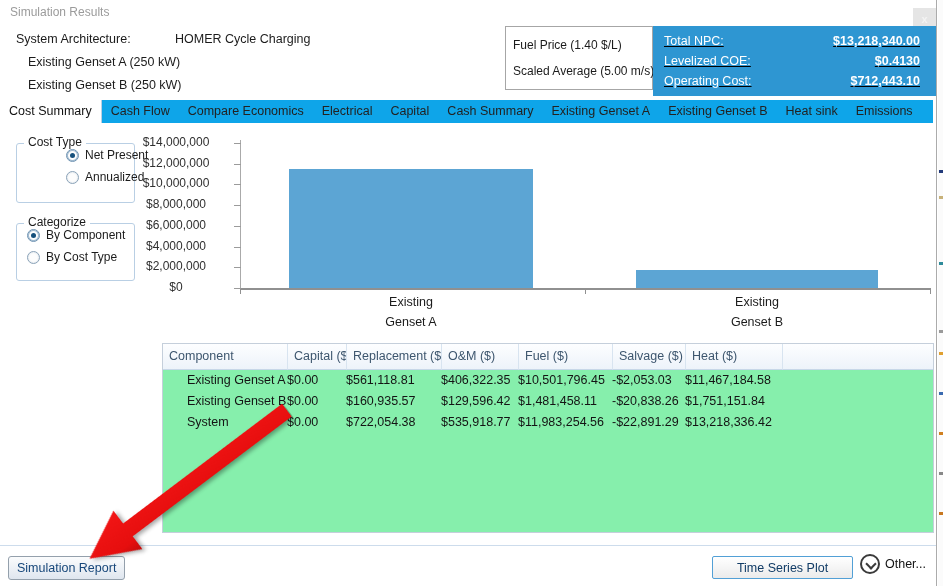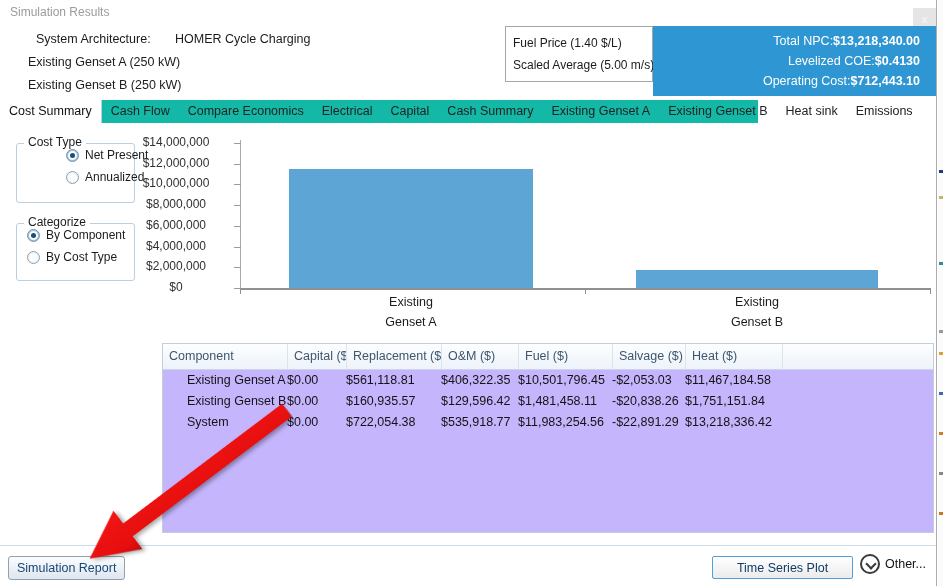--- a/index.html
+++ b/index.html
@@ -4,36 +4,36 @@
 <style>
   * { margin:0; padding:0; box-sizing:border-box; }
   html,body { width:943px; height:586px; font-family:"Liberation Sans", sans-serif; background:#fff; }
   .dialog { position:absolute; left:0; top:0; width:937px; height:586px; background:#fff; border-right:1px solid #ababab; overflow:hidden; }
   .sliver { position:absolute; left:938px; top:0; width:5px; height:586px; background:#fbfbfb; }
   .sliver .speck { position:absolute; left:1px; width:4px; height:3px; }
 
   .win-title { position:absolute; left:10px; top:5px; font-size:12px; color:#9b9b9b; }
   .close-btn { position:absolute; left:913px; top:8px; width:23px; height:22px; background:#e5e5e5; text-align:center; line-height:22px; font-size:11px; font-weight:bold; color:#f3f3f3; cursor:default; }
 
-  .arch-label { position:absolute; left:36px; top:32px; font-size:12.5px; color:#1b1b1b; }
+  .arch-label { position:absolute; left:16px; top:32px; font-size:12.5px; color:#1b1b1b; }
   .arch-value { position:absolute; left:175px; top:32px; font-size:12.5px; color:#1b1b1b; }
   .sys-item-0 { position:absolute; left:28px; top:55px; font-size:12.5px; color:#1b1b1b; }
   .sys-item-1 { position:absolute; left:28px; top:78px; font-size:12.5px; color:#1b1b1b; }
 
-  .fuel-box { position:absolute; left:505px; top:26px; width:148px; height:56px; border:1px solid #a6a6a6; background:#fff;
+  .fuel-box { position:absolute; left:505px; top:26px; width:148px; height:64px; border:1px solid #a6a6a6; background:#fff;
               display:flex; flex-direction:column; justify-content:space-evenly; padding-left:7px; }
   .fuel-box div { font-size:12px; color:#1b1b1b; white-space:nowrap; }
 
   .metrics-panel { position:absolute; left:653px; top:26px; width:284px; height:70px; background:#2e96d2;
                    display:flex; flex-direction:column; justify-content:space-evenly; padding:2px 17px 2px 11px; }
-  .metric-row { display:flex; justify-content:flex-end; align-items:center; }
+  .metric-row { display:flex; justify-content:space-between; align-items:center;text-decoration:underline; }
   .m-label { font-size:12.5px; color:#fff; }
   .m-value { font-size:12.5px; color:#fff; font-weight:600; }
 
-  .tab-strip { position:absolute; left:0; top:100px; width:758px; height:23px; background:#14b8a6; display:flex; align-items:stretch; }
+  .tab-strip { position:absolute; left:0; top:100px; width:933px; height:23px; background:#0ea5e9; display:flex; align-items:stretch; }
   .tab { font-size:12.5px; color:#222; padding:4px 9px 0 9px; cursor:default; white-space:nowrap; }
   .tab.active { background:#fff; border-right:1px solid #bdd0e2; color:#111; }
 
   .groupbox { position:absolute; width:119px; border:1px solid #b9cfe4; border-radius:3px; background:#fff; }
   .gb-cost-type { left:16px; top:143px; height:60px;padding-left:39px; }
   .gb-categorize { left:16px; top:223px; height:58px; }
   .gb-legend { position:absolute; top:-9px; left:7px; background:#fff; padding:0 4px; font-size:12px; color:#1b1b1b; }
   .radio-row { display:flex; align-items:center; gap:6px; margin:0 0 0 10px; height:22px; }
   .groupbox .radio-row:first-of-type { margin-top:9px; }
   .radio { width:13px; height:13px; border-radius:50%; border:1px solid #8aa2b8; background:#fdfdfd; box-shadow:inset 0 0 2px #cfd9e2; position:relative; flex:0 0 13px; }
@@ -43,21 +43,21 @@
 
   .chart { position:absolute; left:0; top:0; width:937px; height:335px; }
   .ytick { position:absolute; left:120px; width:112px; text-align:center; font-size:12px; color:#2f2f2f; }
   .ymark { position:absolute; left:234px; width:7px; height:1px; background:#9b9b9b; }
   .yaxis { position:absolute; left:240px; top:140px; width:1px; height:148px; background:#aaaaaa; }
   .xaxis { position:absolute; left:240px; top:288px; width:691px; height:2px; background:#909090; }
   .xmark { position:absolute; top:290px; width:1px; height:4px; background:#909090; }
   .bar { position:absolute; }
   .cat-label { position:absolute; top:292px; width:140px; text-align:center; font-size:12.5px; color:#1b1b1b; white-space:pre-line; line-height:20px; }
 
-  .cost-table { position:absolute; left:162px; top:343px; width:772px; height:190px; border:1px solid #c5cfdb; background:#c4b5fd;
+  .cost-table { position:absolute; left:162px; top:343px; width:772px; height:190px; border:1px solid #c5cfdb; background:#86efac;
                 display:grid; grid-template-columns:124px 59px 95px 77px 94px 73px 97px 1fr; grid-auto-rows:min-content; align-content:start; }
   .th { height:26px; line-height:25px; font-size:12.5px; color:#3d566e; padding-left:6px; white-space:nowrap;
         background:linear-gradient(#fdfeff,#edf3fa); border-bottom:1px solid #c7d7e8; }
   .th + .th { border-left:1px solid #d8e4f0; }
   .td { height:21px; line-height:21px; font-size:12.5px; color:#141414; white-space:nowrap; }
   .td.c0 { padding-left:24px; text-align:left; }
   .td.num { padding-right:6px; }
 
   .footer-line { position:absolute; left:0; top:545px; width:937px; height:1px; background:#cddcec; }
   .btn-sim-report { position:absolute; left:8px; top:556px; height:24px; padding:0 8px; font-family:"Liberation Sans",sans-serif;

